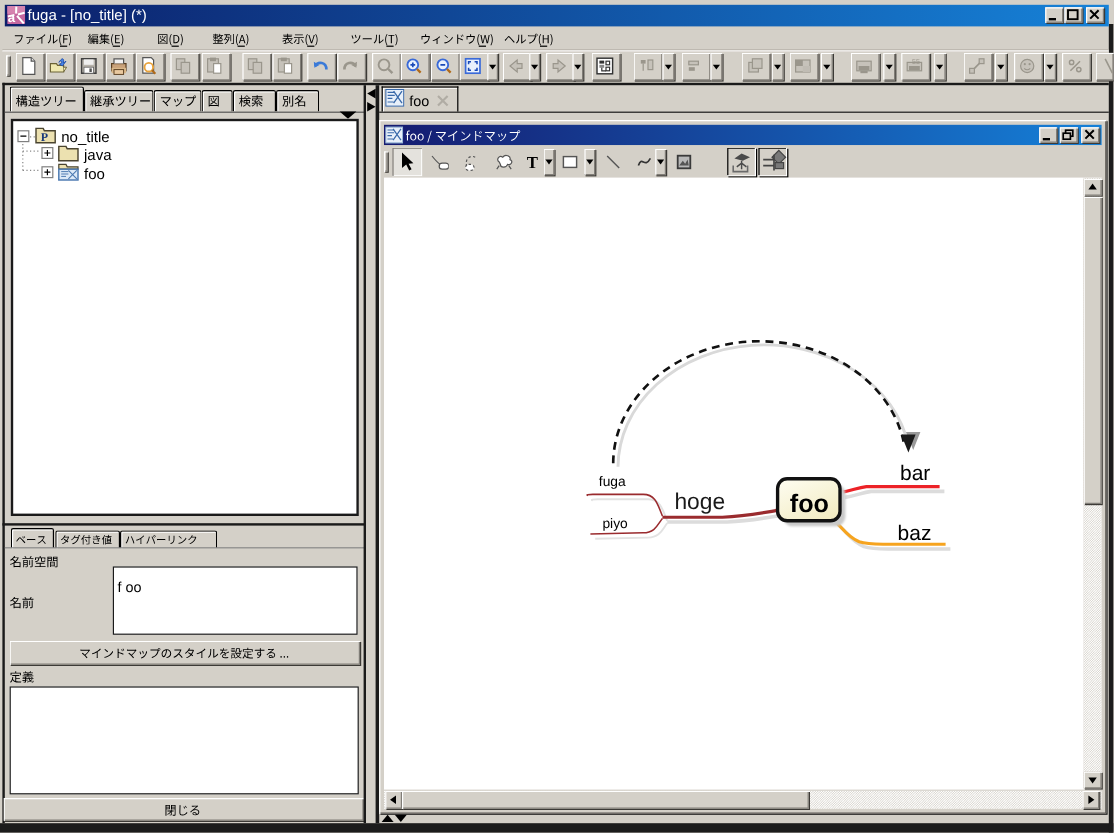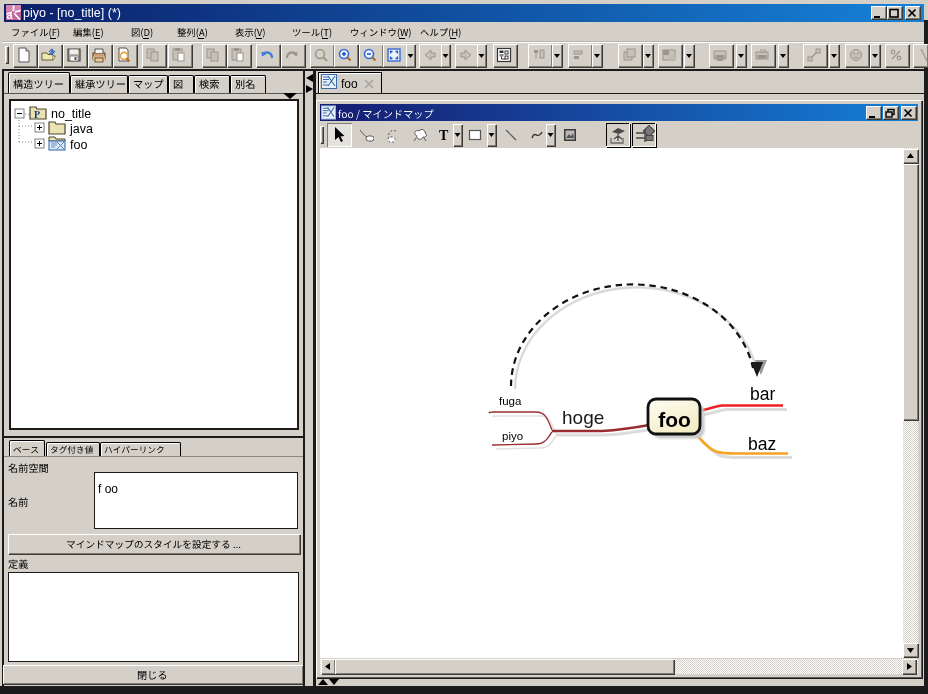--- a/index.html
+++ b/index.html
@@ -13,21 +13,21 @@
 <div class="ab" style="left:924px;top:20px;width:4px;height:674px;background:#1c1c1c"></div>
 <div class="ab" style="left:4px;top:4px;width:920px;height:18px;background:linear-gradient(to right,#0c1f6a,#1682d8)"></div>
 <svg class="ab" style="left:6px;top:5px" width="15" height="15" viewBox="0 0 15 15">
 <rect x="0" y="0" width="15" height="15" fill="#c4679f"></rect>
 <rect x="0" y="0" width="15" height="6.5" fill="#d583af"></rect>
 <g stroke="#fff" stroke-width="1.7" fill="none">
 <path d="M7.6 0.5 L7.4 6.2 M0.5 8.8 L6 7.4 M14.5 5.6 L9 7 M13.8 14.5 L8.2 8.2"></path>
     </g>
 <text x="0.5" y="13.5" font-size="11" font-weight="bold" fill="#fff" font-family="Liberation Sans">a</text>
   </svg>
-<div class="ab" style="left:23px;top:6px;font-size:12.5px;color:#fff">piyo - [no_title] (*)</div>
+<div class="ab" style="left:23px;top:6px;font-size:12.5px;color:#fff">fuga - [no_title] (*)</div>
 <div class="ab raised" style="left:871px;top:6px;width:15px;height:13px"><svg width="15" height="13" viewBox="0 0 15 13">
       <rect x="3" y="9" width="6" height="2" fill="#000"></rect>
     </svg></div>
 <div class="ab raised" style="left:887px;top:6px;width:15px;height:13px"><svg width="15" height="13" viewBox="0 0 15 13">
       <rect x="3" y="2.5" width="8" height="7.5" fill="none" stroke="#000" stroke-width="1.6"></rect>
     </svg></div>
 <div class="ab raised" style="left:905px;top:6px;width:15px;height:13px"><svg width="15" height="13" viewBox="0 0 15 13">
       <path d="M3.5 2.5 L10.5 9.5 M10.5 2.5 L3.5 9.5" stroke="#000" stroke-width="1.7"></path>
     </svg></div>
 <svg style="position:absolute;left:11px;top:25px" width="51" height="14" viewBox="0 -11 51 14">

